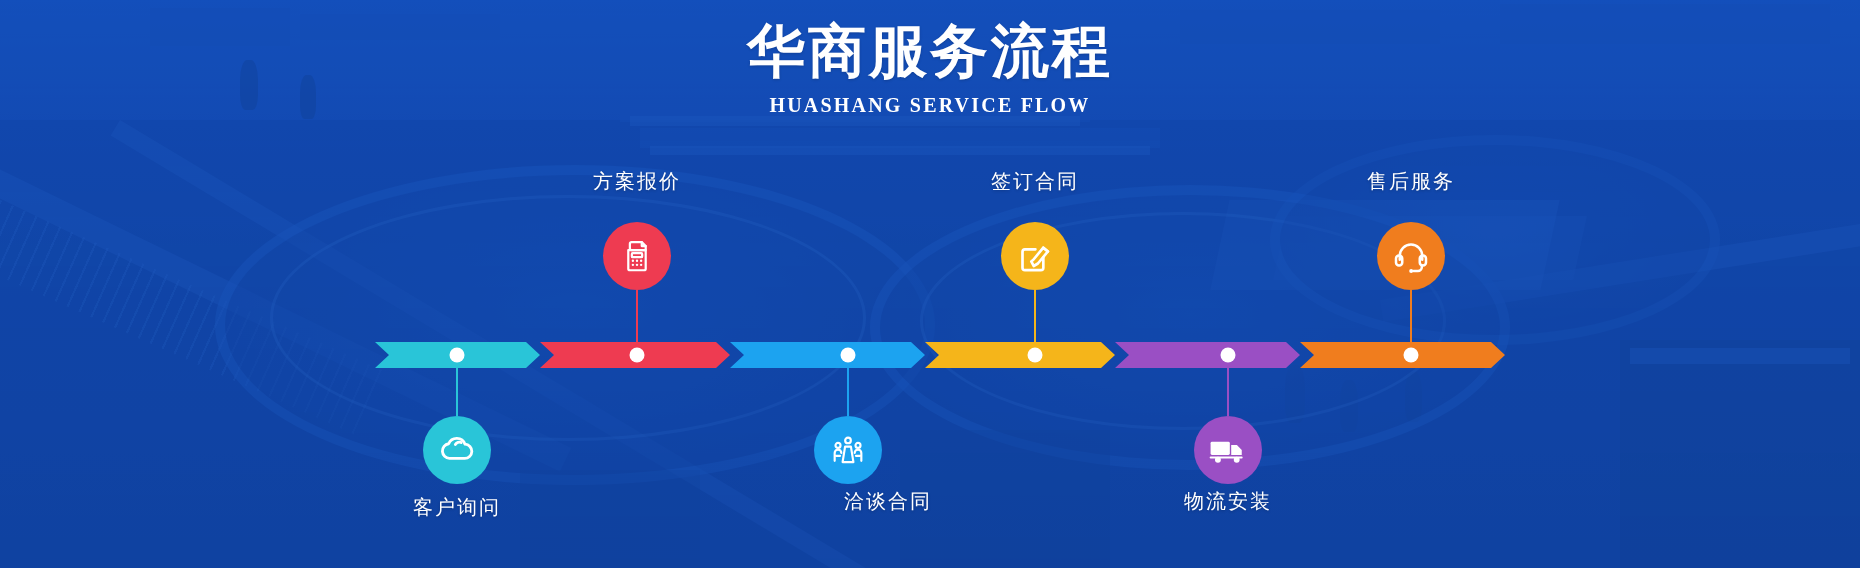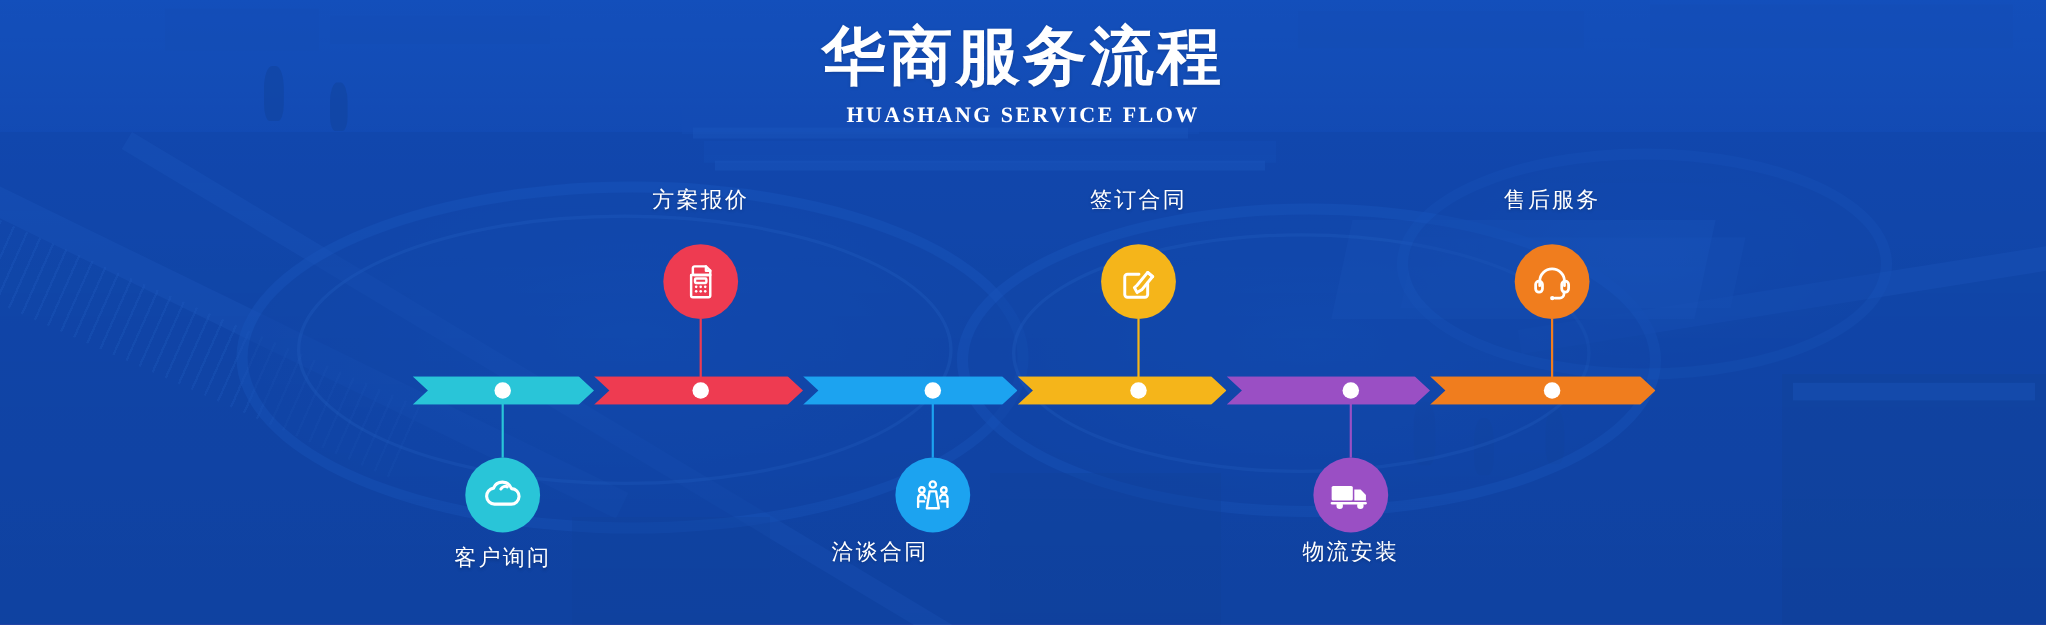--- a/index.html
+++ b/index.html
@@ -204,21 +204,21 @@
               <path d="M17.5 38.5 20.5 20h7l3 18.5z"></path>
               <circle cx="24" cy="12.5" r="3.4"></circle>
               <circle cx="12" cy="18.5" r="3"></circle>
               <path d="M8 37V27.5c0-2.3 1.8-4 4-4s4 1.7 4 4"></path>
               <circle cx="36" cy="18.5" r="3"></circle>
               <path d="M40 37V27.5c0-2.3-1.8-4-4-4s-4 1.7-4 4"></path>
               <path d="M9.5 31h5M33.5 31h5"></path>
             </svg>
           </span>
         </div>
-        <div class="caption" style="left: 800px; top: 488px;">洽谈合同</div>
+        <div class="caption" style="left: 888px; top: 488px;">洽谈合同</div>
         <div class="conn" style="left: 1035px; background: rgb(245, 181, 26); top: 290px; height: 65px;"></div>
         <div class="bubble" style="left: 1035px; top: 222px; background: rgb(245, 181, 26);">
           <span>
             <svg width="40" height="40" viewBox="0 0 48 48" fill="none" stroke="#fff" stroke-width="3.2" stroke-linecap="round" stroke-linejoin="round">
               <path d="M34 25.5V38a3 3 0 0 1-3 3H12a3 3 0 0 1-3-3V19a3 3 0 0 1 3-3h12.5"></path>
               <path d="m19.5 30.5 3 5.5 5-3 12-14.5-5.5-4.5-12 14.5z"></path>
               <path d="m34 14 5.5 4.5"></path>
             </svg>
           </span>
         </div>

